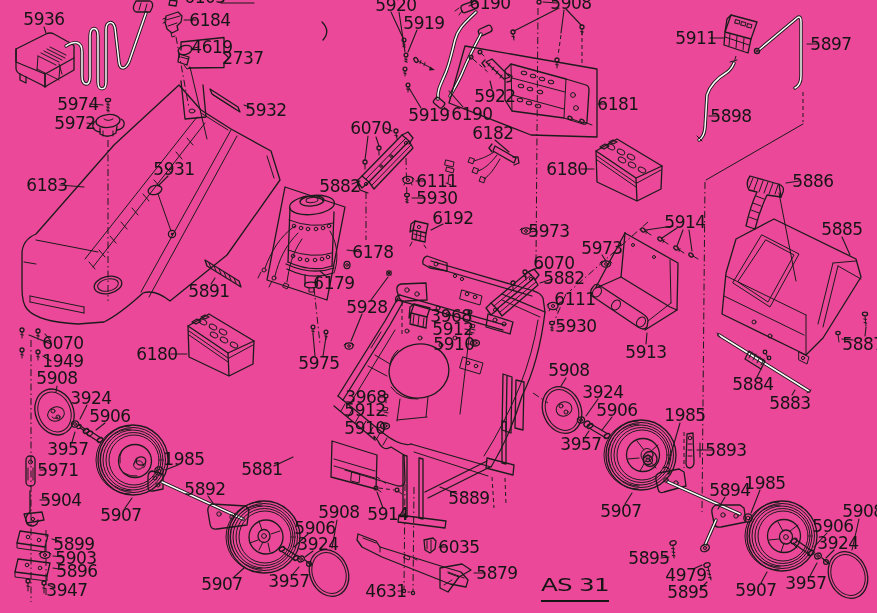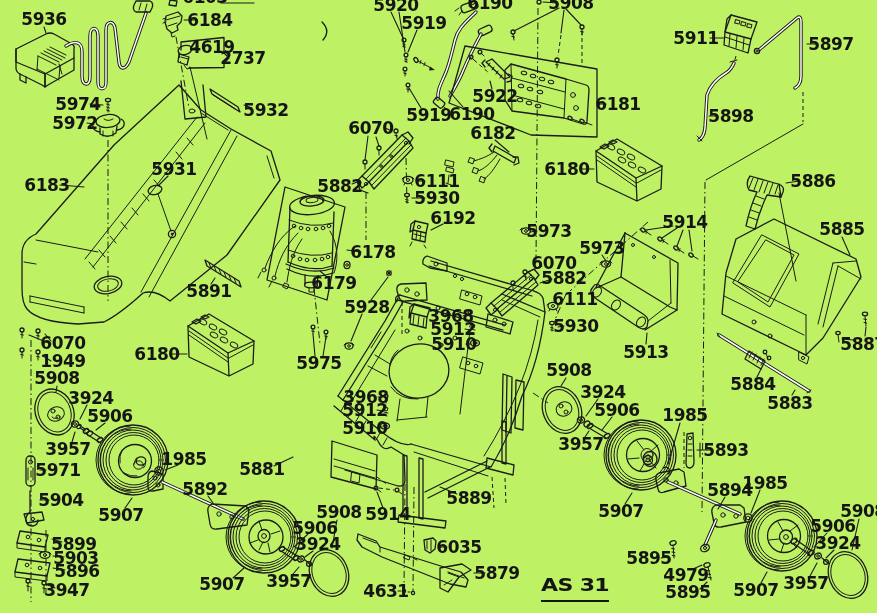--- a/index.html
+++ b/index.html
@@ -1,17 +1,17 @@
 <!DOCTYPE html>
 <html><head>
 <meta charset="utf-8">
 <style>
   html,body{margin:0;padding:0;background:#fff;}
-  .stage{position:relative;width:877px;height:613px;background:#bef264;overflow:hidden;
-         font-family:"DejaVu Sans",sans-serif;font-weight:bold;}
+  .stage{position:relative;width:877px;height:613px;background:#ec4899;overflow:hidden;
+         font-family:"DejaVu Sans",sans-serif;}
   svg{position:absolute;left:0;top:0;}
   .ink{stroke:#1b1b1b;fill:none;stroke-width:1.3;stroke-linecap:round;stroke-linejoin:round;}
   .thin{stroke:#1b1b1b;fill:none;stroke-width:1;stroke-linecap:round;stroke-linejoin:round;}
   .fill{fill:#1b1b1b;stroke:none;}
   .tube{stroke:#1b1b1b;fill:none;stroke-width:3.4;stroke-linecap:round;stroke-linejoin:round;}
   .core{stroke:#fffefd;fill:none;stroke-width:1.5;stroke-linecap:round;stroke-linejoin:round;}
   .dash{stroke:#1b1b1b;fill:none;stroke-width:1;stroke-dasharray:7 3 1.5 3;}
   .dot{stroke:#1b1b1b;fill:none;stroke-width:1;stroke-dasharray:4 3;}
   .lbl{fill:#151515;font-size:17px;letter-spacing:-0.5px;}
   .leader{stroke:#1b1b1b;stroke-width:1.1;fill:none;stroke-linecap:round;}

